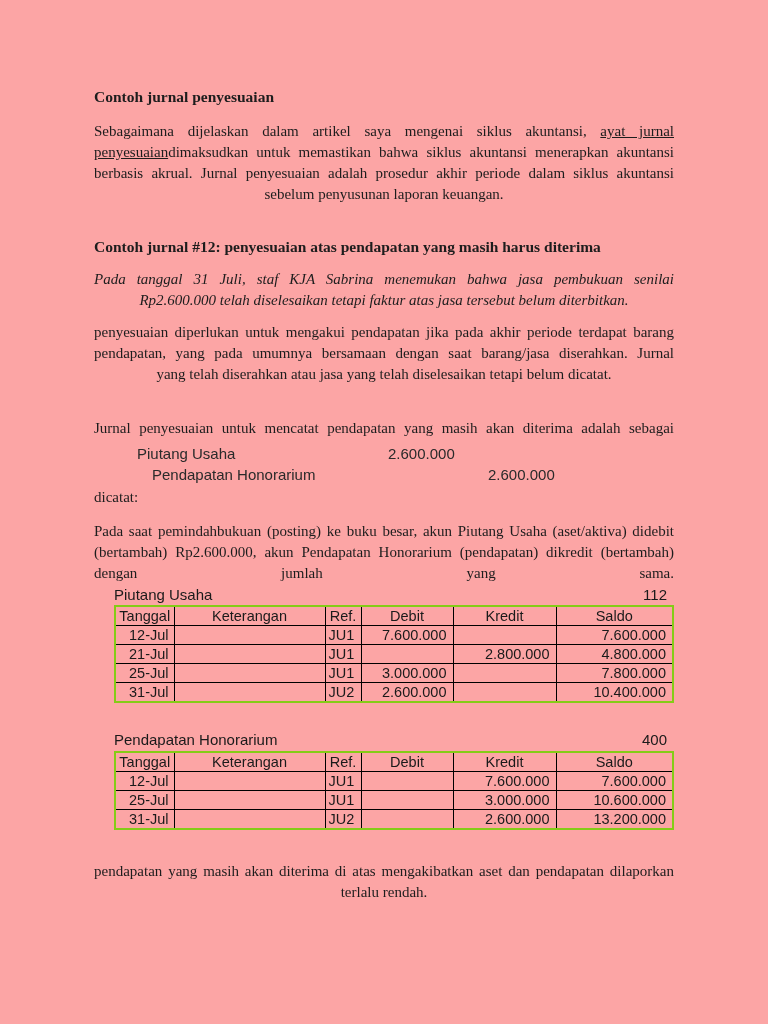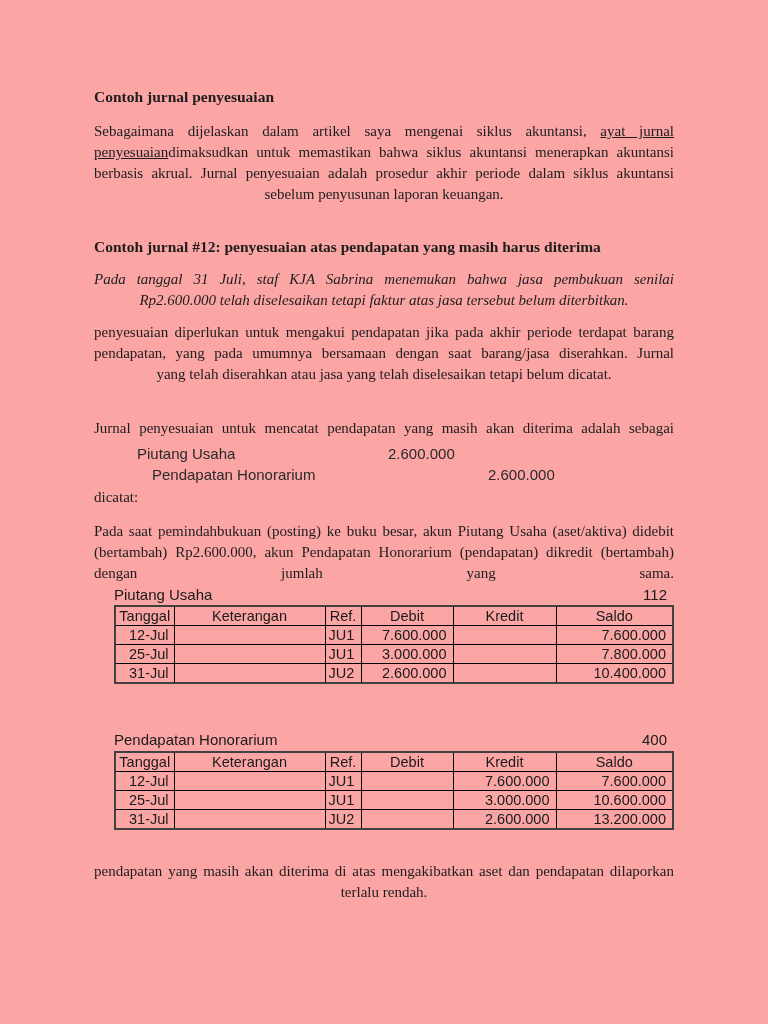--- a/index.html
+++ b/index.html
@@ -21,21 +21,21 @@
   .entry .eline1{top:0;}
   .entry .eline2{top:21px;}
   .entry .acct1{position:absolute;left:43px;}
   .entry .amt1{position:absolute;left:294px;}
   .entry .acct2{position:absolute;left:58px;}
   .entry .amt2{position:absolute;left:394px;}
   
   .ledger{width:560px;font-family:"Liberation Sans",sans-serif;color:#1a1a1a;}
   .caption{display:flex;justify-content:space-between;width:558px;font-size:15px;line-height:14px;}
   .caption .capnum{padding-right:5px;}
-  .ledger table{border-collapse:collapse;table-layout:fixed;width:558px;border:2px solid #404040;font-size:14.5px;}
+  .ledger table{border-collapse:collapse;table-layout:fixed;width:558px;border:2px solid #84cc16;font-size:14.5px;}
   .ledger th,.ledger td{border:1.5px solid #000;height:18px;padding:0 5px;overflow:hidden;white-space:nowrap;line-height:17px;}
   .ledger th{font-weight:normal;text-align:center;padding:0 1px;}
   .ledger td:nth-child(1){text-align:right;padding-right:5px;}
   .ledger td:nth-child(2){text-align:left;}
   .ledger td:nth-child(3){text-align:left;padding:0 3px;}
   .ledger td:nth-child(4),.ledger td:nth-child(5),.ledger td:nth-child(6){text-align:right;padding-right:6px;}
   .t1{left:114px;top:588px;}
   .t1 table{margin-top:3px;}
   .t2{left:114px;top:733px;}
   .t2 table{margin-top:4px;}
@@ -117,20 +117,28 @@
       <tbody>
           <tr>
             <td>12-Jul</td>
             <td></td>
             <td>JU1</td>
             <td>7.600.000</td>
             <td></td>
             <td>7.600.000</td>
           </tr>
           <tr>
+            <td>21-Jul</td>
+            <td></td>
+            <td>JU1</td>
+            <td></td>
+            <td>2.800.000</td>
+            <td>4.800.000</td>
+          </tr>
+          <tr>
             <td>25-Jul</td>
             <td></td>
             <td>JU1</td>
             <td>3.000.000</td>
             <td></td>
             <td>7.800.000</td>
           </tr>
           <tr>
             <td>31-Jul</td>
             <td></td>

